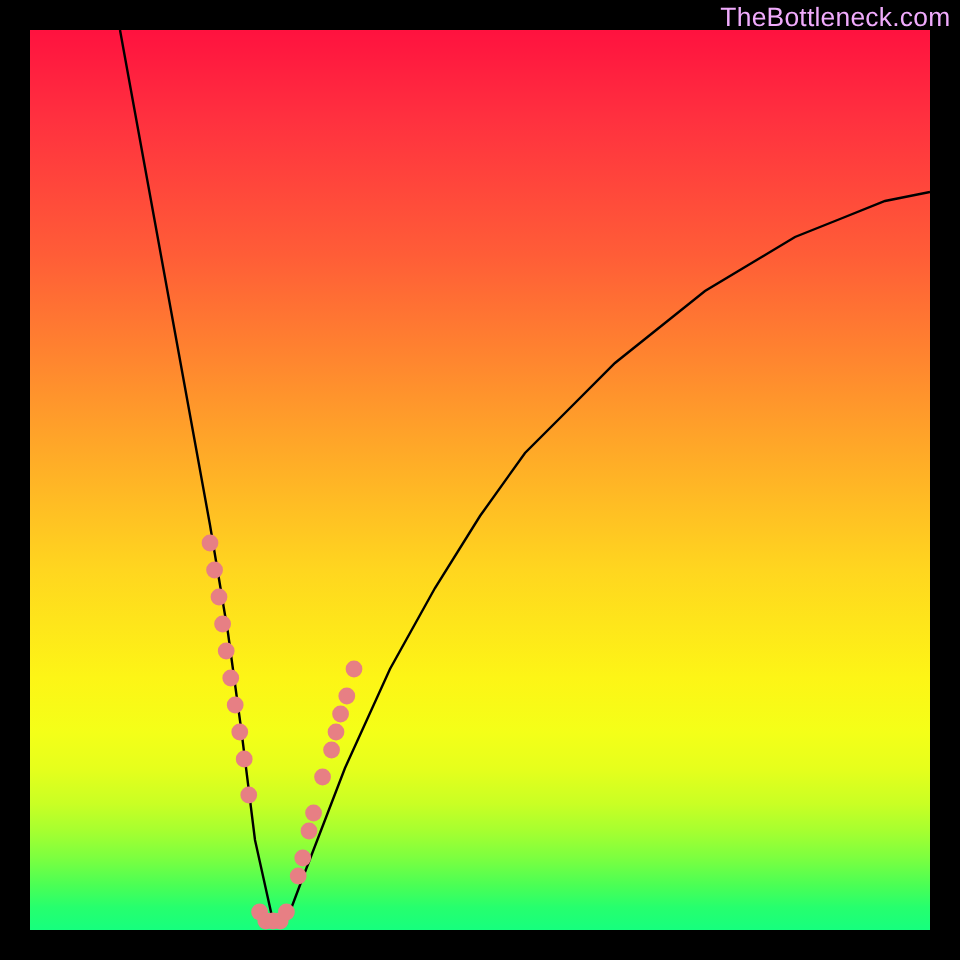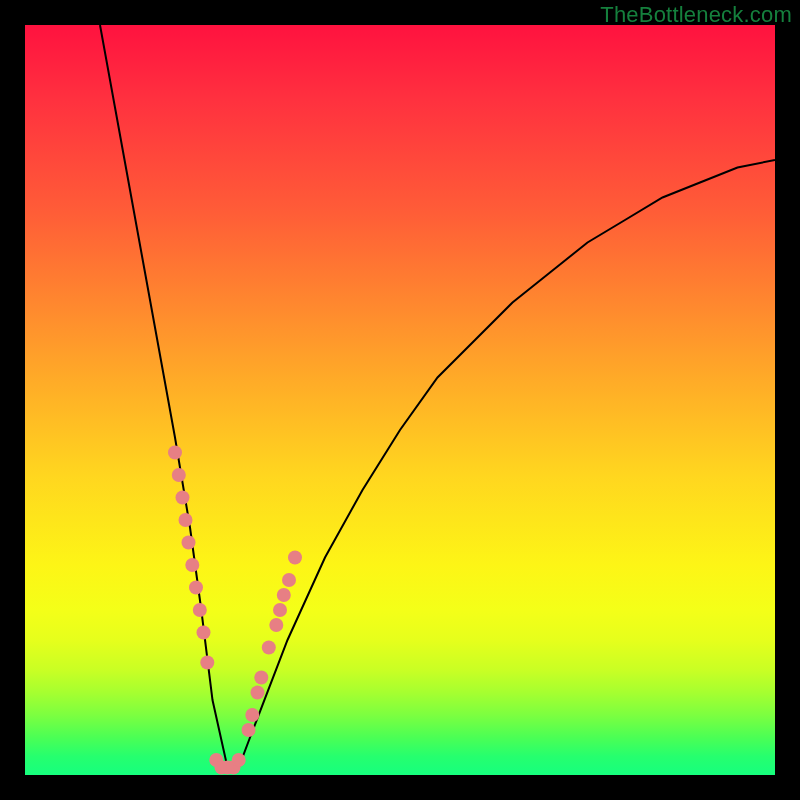--- a/index.html
+++ b/index.html
@@ -14,21 +14,21 @@
   .frame {
     position: relative;
     width: 800px;
     height: 800px;
     background: #000;
   }
   .watermark {
     position: absolute;
     top: 2px;
     right: 8px;
-    color: #15803d;
+    color: #f0abfc;
     font-size: 22px;
     font-weight: 500;
     letter-spacing: 0.2px;
     z-index: 50;
   }
   .plot-area {
     position: absolute;
     left: 25px;
     top: 25px;
     width: 750px;

